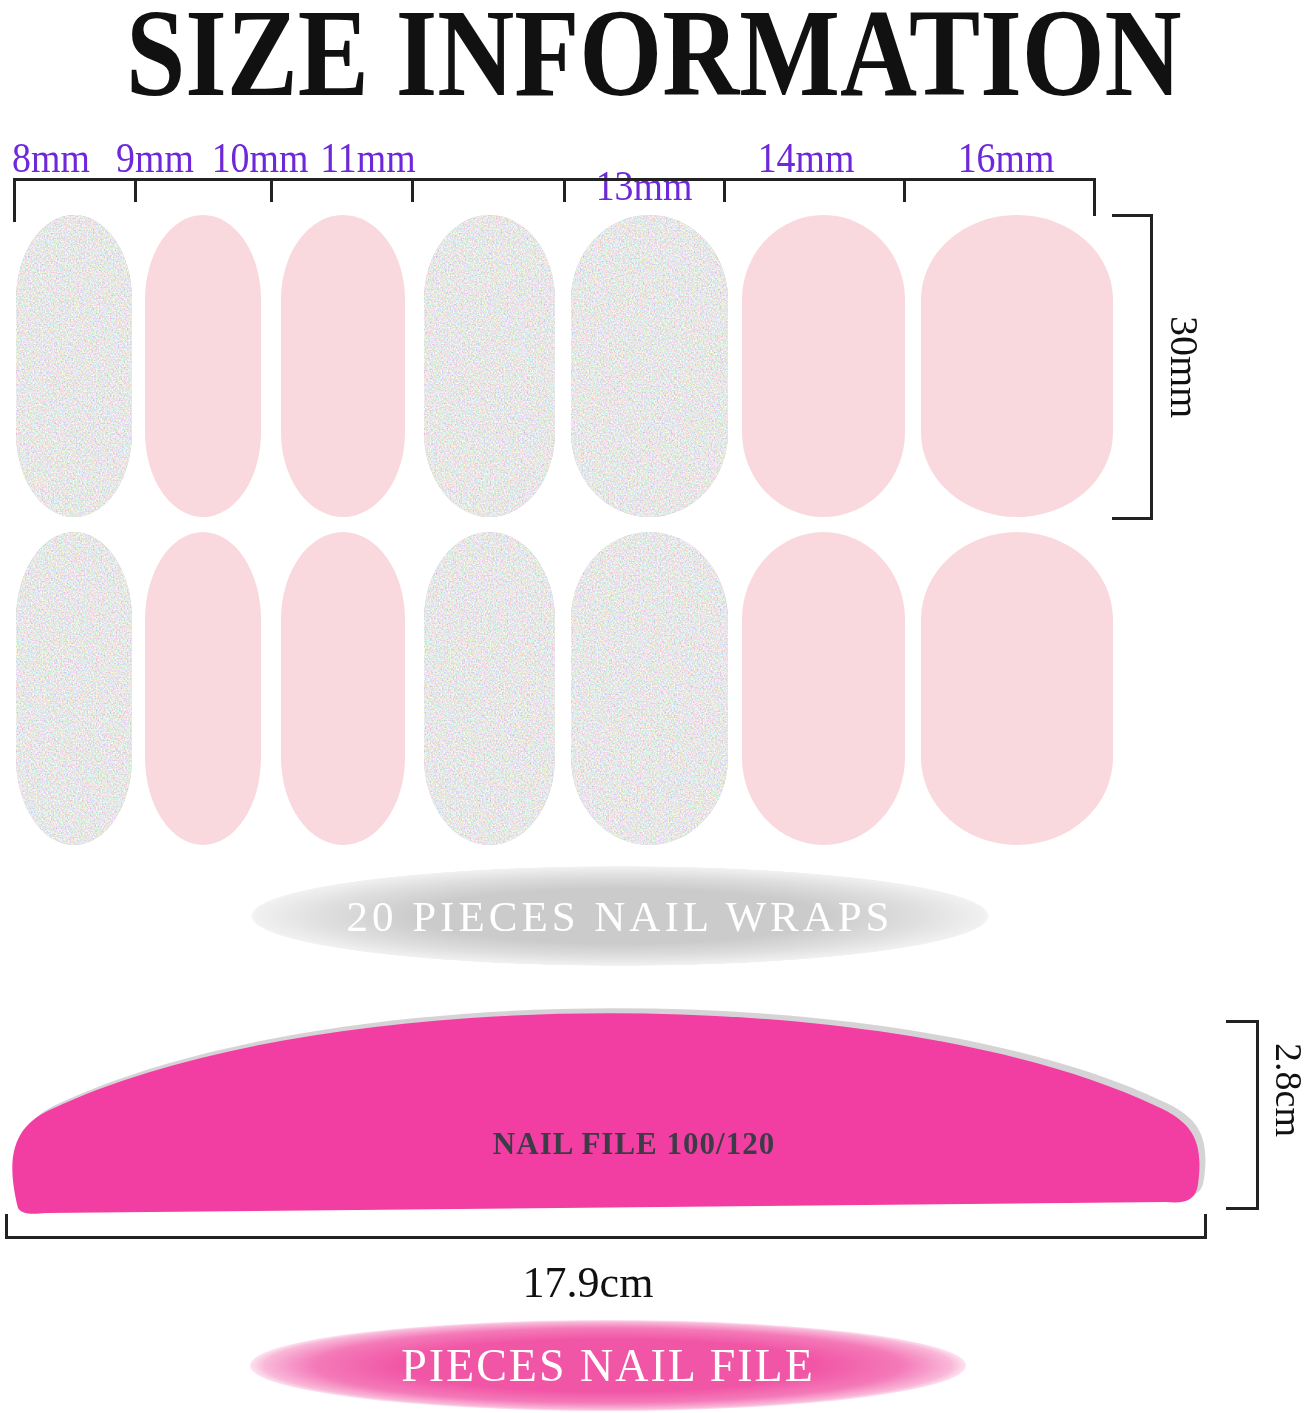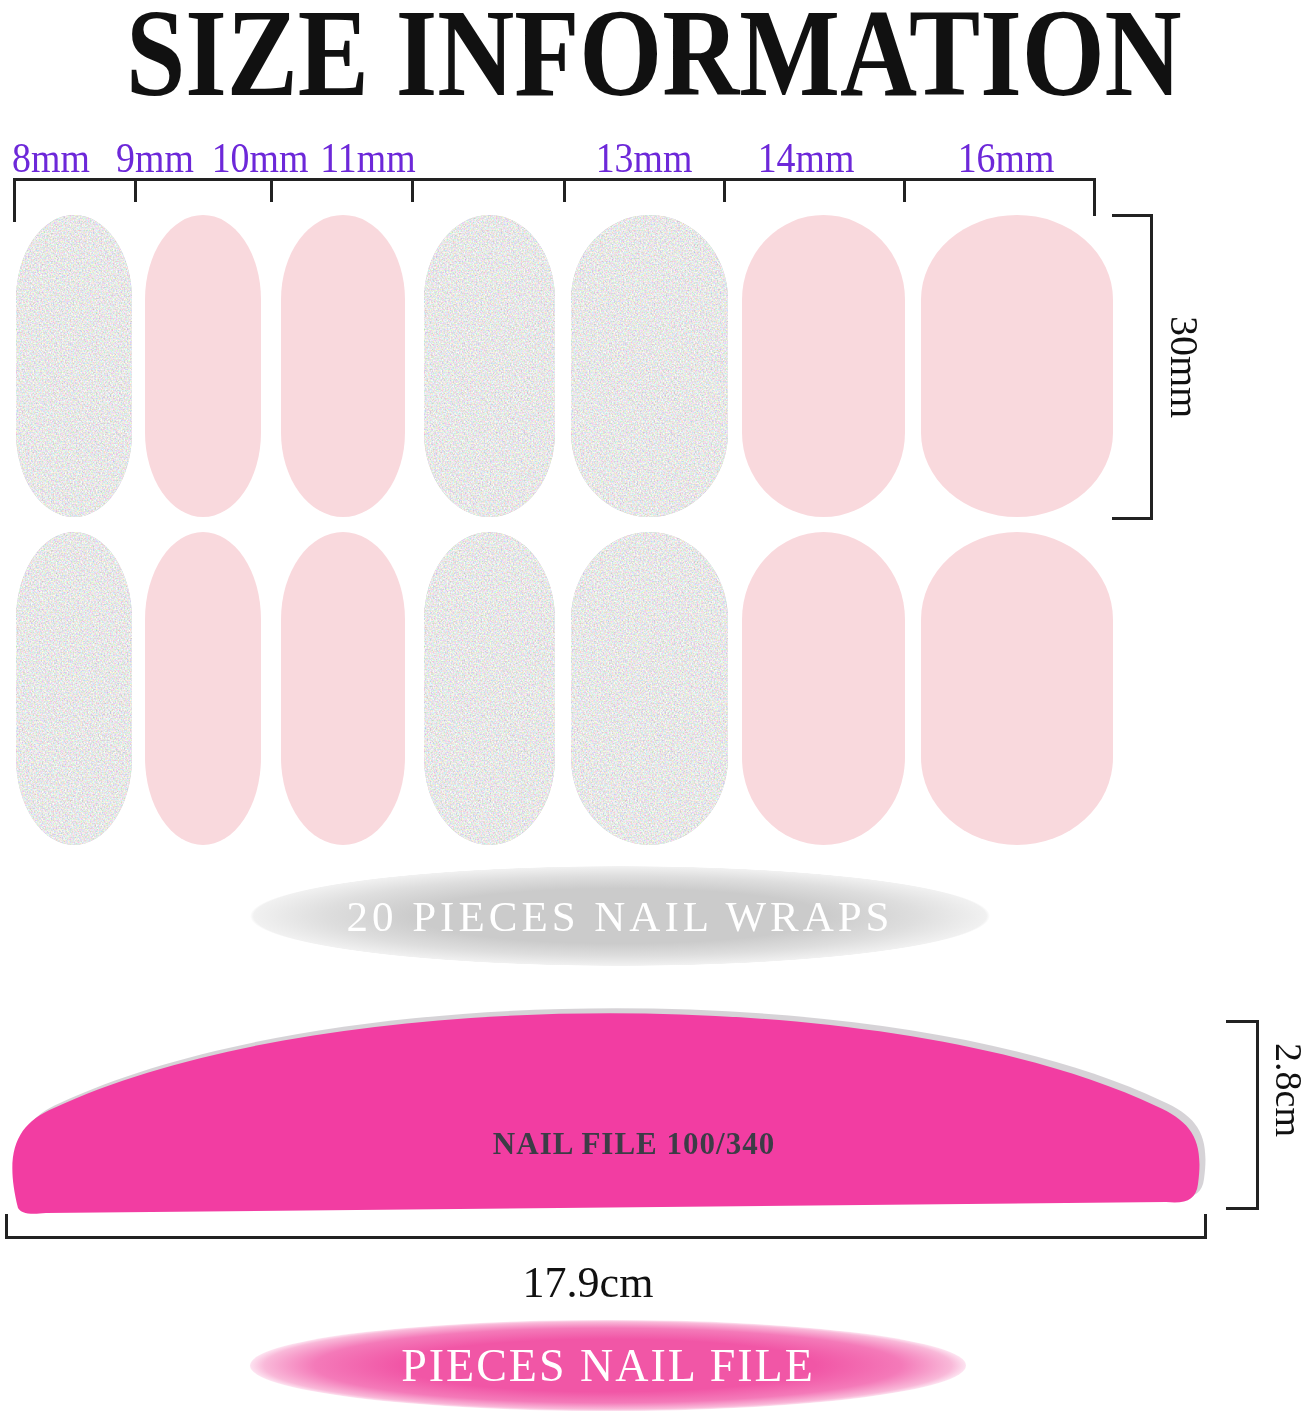--- a/index.html
+++ b/index.html
@@ -17,21 +17,21 @@
   .title .squeeze { display:inline-block; transform:scaleX(.86); transform-origin:50% 50%; }
 
   
   .size-label {
     position:absolute; top:136px; transform:translateX(-50%);
     font-size:43px; line-height:44px; white-space:nowrap; color:#6d28d9;text-align:right;
   }
   .size-label .squeeze { display:inline-block; transform:scaleX(.88); transform-origin:50% 50%; }
   .size-label.p0 { left:51px; }  .size-label.p1 { left:155px; }
   .size-label.p2 { left:260px; } .size-label.p3 { left:368px; }
-  .size-label.p4 { left:644px; } .size-label.p5 { left:806px; }
+  .size-label.p4 { left:644px;margin-top:28px; } .size-label.p5 { left:806px; }
   .size-label.p6 { left:1006px; }
 
   
   .ln { position:absolute; background:var(--line,#222); }
   .ruler-top-line   { left:13px;  top:178px;  width:1083px; height:3px; }
   .tick-v           { width:3px;  top:181px;  height:21px; }
   .tick-v.t1 { left:134px; } .tick-v.t2 { left:270px; } .tick-v.t3 { left:411px; }
   .tick-v.t4 { left:563px; } .tick-v.t5 { left:723px; } .tick-v.t6 { left:903px; }
   .ruler-top-left-end  { left:13px;   top:178px; width:3px; height:44px; }
   .ruler-top-right-end { left:1093px; top:178px; width:3px; height:38px; }
@@ -183,21 +183,21 @@
   <div class="dim dim-30">30mm</div>
 
   <div class="badge badge-wraps">
     <span>20 PIECES NAIL WRAPS</span>
   </div>
 
   <svg class="file-svg" viewBox="0 0 1220 225">
     <path d="M 18 208 C 4 152, 16 124, 54 108 C 330 -20, 900 -16, 1156 106 C 1192 122, 1204 140, 1198 184 C 1196 200, 1186 204, 1166 202 L 46 213 C 28 215, 21 213, 18 208 Z" transform="translate(6,-5)" fill="#b5aeb6" opacity="0.55"></path>
     <path d="M 18 208 C 4 152, 16 124, 54 108 C 330 -20, 900 -16, 1156 106 C 1192 122, 1204 140, 1198 184 C 1196 200, 1186 204, 1166 202 L 46 213 C 28 215, 21 213, 18 208 Z" fill="#f23da2"></path>
   </svg>
-  <div class="file-text file-model">NAIL FILE 100/340</div>
+  <div class="file-text file-model">NAIL FILE 100/120</div>
 
   <div class="ln h28-vline"></div>
   <div class="ln h28-tick-top"></div>
   <div class="ln h28-tick-bot"></div>
   <div class="dim dim-28">2.8cm</div>
 
   <div class="ln w179-hline"></div>
   <div class="ln w179-tick-l"></div>
   <div class="ln w179-tick-r"></div>
   <div class="dim dim-179">17.9cm</div>

